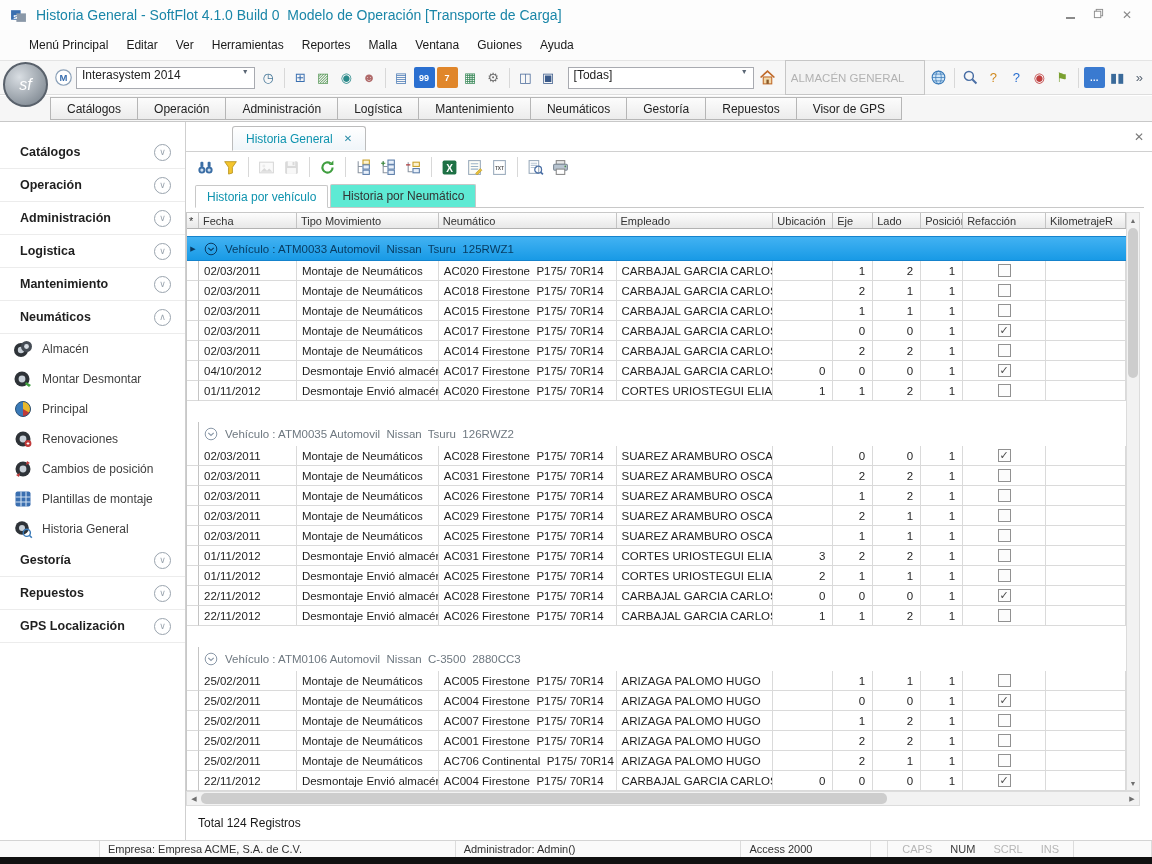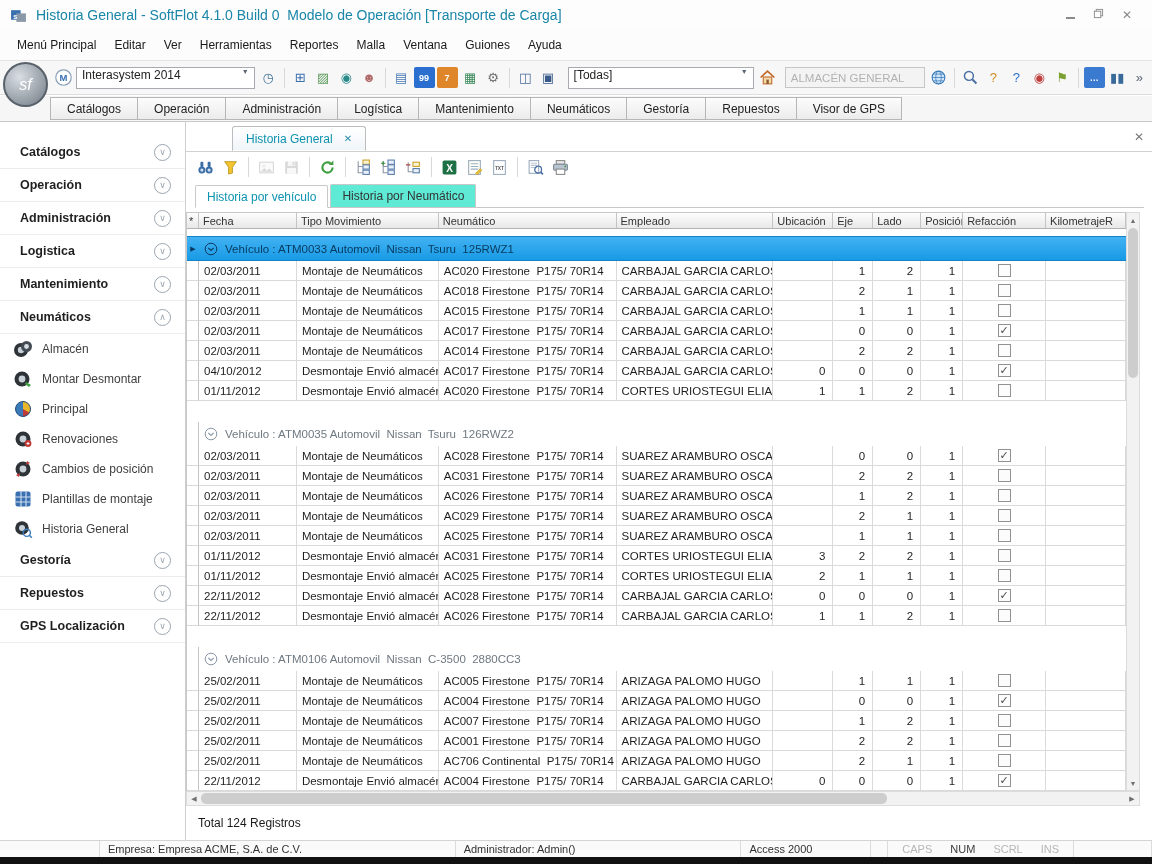--- a/index.html
+++ b/index.html
@@ -10,39 +10,39 @@
   .titlebar{position:absolute;top:0;left:0;right:0;height:30px;background:#fdfdfd;display:flex;align-items:center;padding:0 6px}
   .app-icon{width:17px;height:17px;margin:0 9px 0 4px}
   .app-icon svg{width:17px;height:17px}
   .title-text{color:var(--title-accent,#1a86a8);font-size:14px;white-space:pre}
   .win-controls{margin-left:auto;display:flex;gap:18px;align-items:center;padding-right:14px;color:#8a8a8a}
   .min-bar{display:inline-block;width:9px;height:2px;background:#8a8a8a;margin-top:9px}
   .restore-ic svg{width:11px;height:11px}
   .close-ic{font-size:12px;color:#8a8a8a}
 
   
-  .menubar{position:absolute;top:30px;left:0;right:0;height:30px;background:#fcfcfc;display:flex;align-items:center;padding-left:8px}
+  .menubar{position:absolute;top:30px;left:0;right:0;height:30px;background:#fcfcfc;display:flex;align-items:center;padding-left:20px}
   .menu-item{padding:4px 9px;color:#1a1a1a;font-size:12px}
 
   
   .toolbar{position:absolute;top:60px;left:0;right:0;height:35px;background:#f7f7f7;border-top:1px solid #e4e4e4;border-bottom:1px solid #dedede;display:flex;align-items:center;gap:3px;padding-left:54px;padding-right:4px}
   .logo{position:absolute;left:3px;top:62px;width:45px;height:45px;border-radius:50%;background:radial-gradient(circle at 35% 32%,#d9dee3,#707a84);border:2px solid #59616b;z-index:6;display:flex;align-items:center;justify-content:center;color:#fff;font-style:italic;font-weight:normal;font-size:16px}
   .session-btn{width:19px;height:19px}
   .session-btn svg{width:19px;height:19px}
   .dropdown{height:22px;background:#fff;border:1px solid #a8aab0;display:flex;align-items:flex-start;padding:0 5px;font-size:12px;color:#222}
   .dd-company{width:188px}
   .dd-scope{width:196px;margin-left:6px}
   .dropdown .caret{margin-left:auto;color:#5a6674;font-size:7px;padding-left:6px}
   .icon-run{display:flex;align-items:center;gap:2px}
   .icon-tile{width:21px;height:21px;display:inline-flex;align-items:center;justify-content:center;font-size:13px;border-radius:2px;overflow:hidden}
   .icon-tile svg{width:17px;height:17px}
   .icon-tile.boxed{color:#fff;font-size:9px;font-weight:bold}
   .icon-tile.disabled{opacity:.35;filter:grayscale(1)}
   .tb-sep{width:1px;height:20px;background:#d8d8d8;margin:0 3px;align-self:center}
-  .warehouse{width:140px;height:21px;border:1px solid #c6c6c6;background:#f3f3f3;color:#b2b2b2;font-size:11.5px;padding:0 5px;margin-left:4px;font-family:"Liberation Sans",sans-serif}
+  .warehouse{width:140px;height:35px;border:1px solid #c6c6c6;background:#f3f3f3;color:#b2b2b2;font-size:11.5px;padding:0 5px;margin-left:4px;font-family:"Liberation Sans",sans-serif}
   .overflow-btn{color:#5a6674;font-size:13px;padding:0 5px}
 
   
   .ribbon{position:absolute;top:96px;left:0;right:0;height:26px;background:#f6f6f6;border-bottom:1px solid #c8c8c8;display:flex;align-items:center;padding-left:50px}
   .ribbon-tab{height:23px;border:1px solid #b6b6b6;background:linear-gradient(#fcfcfc,#ececec);padding:0 16px;display:flex;align-items:center;font-size:12px;color:#222}
   .ribbon-tab + .ribbon-tab{margin-left:-1px}
 
   
   .main{position:absolute;top:122px;left:0;right:0;bottom:24px;display:flex;background:#fff}
   .sidebar{width:186px;border-right:1px solid #cfcfcf;background:#fff;padding-top:14px;overflow:hidden}

